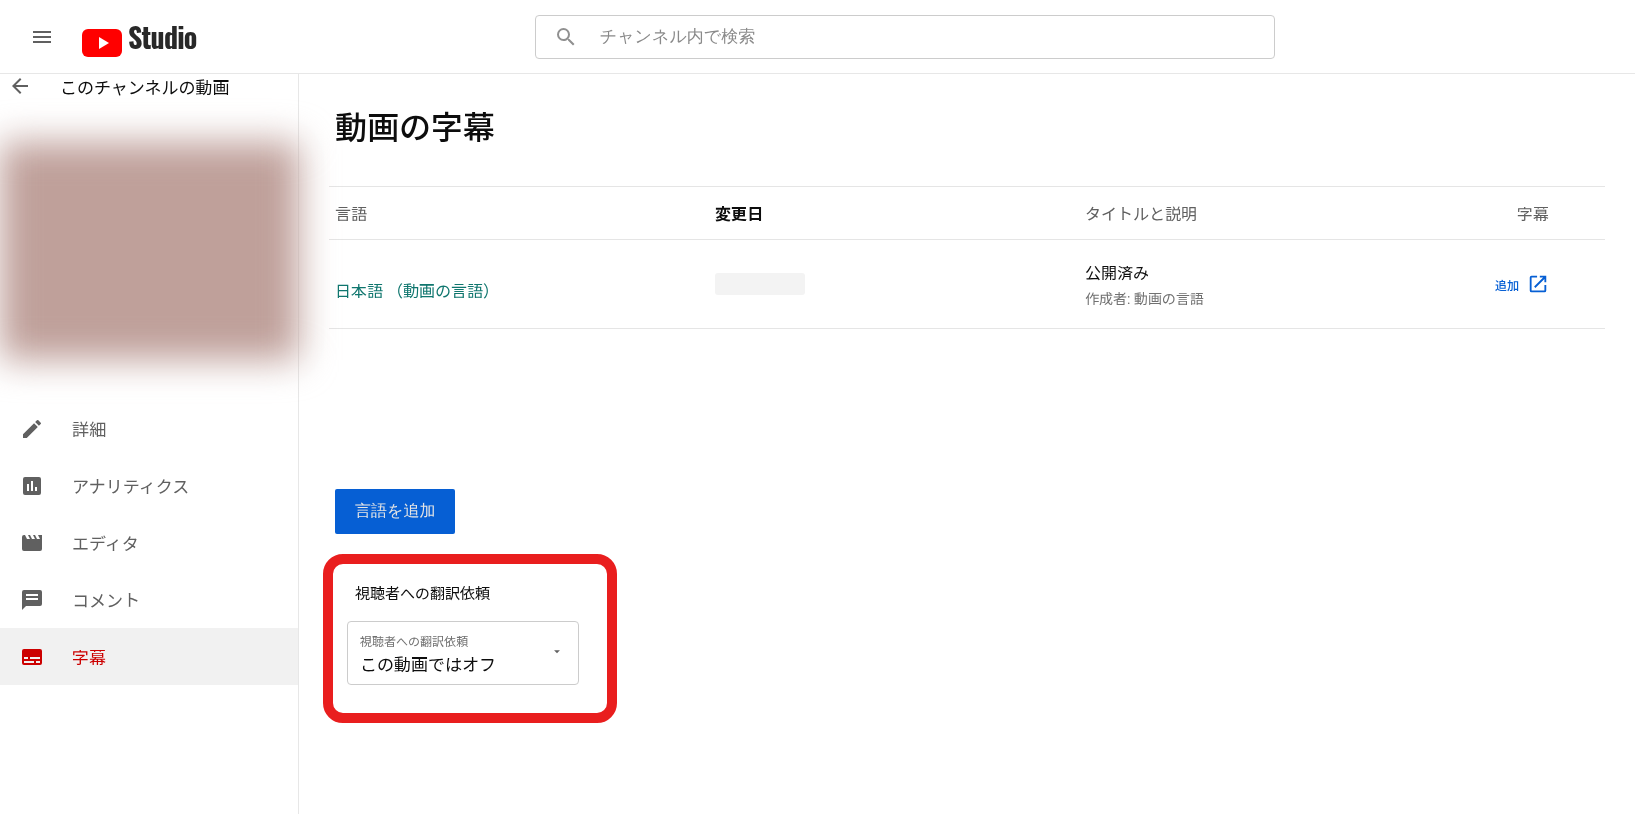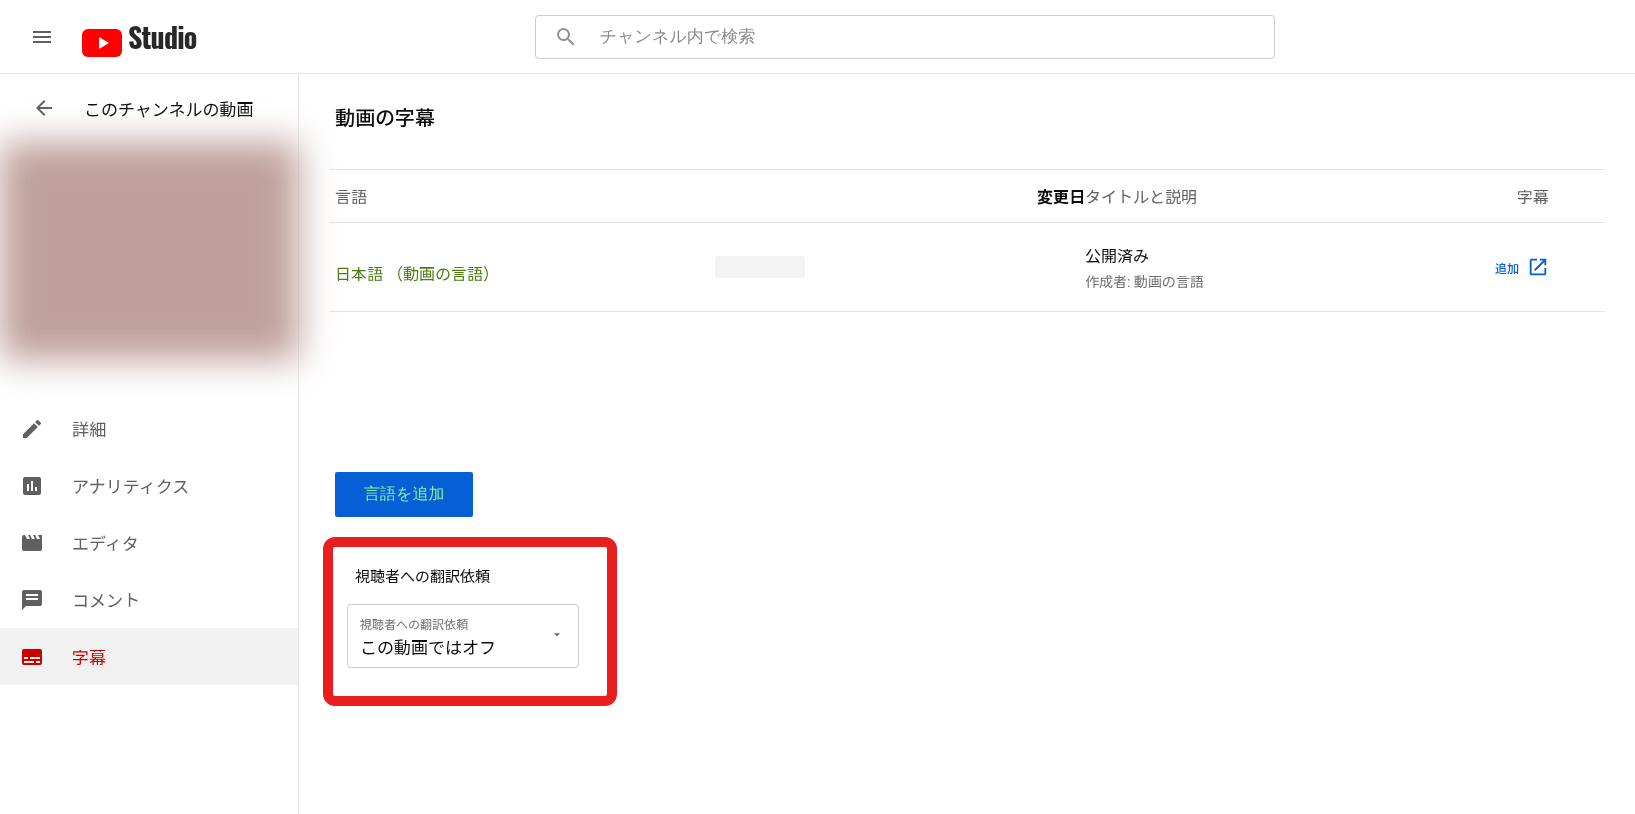--- a/index.html
+++ b/index.html
@@ -11,44 +11,44 @@
     .logo-play { width: 40px; height: 28px; background: #ff0000; border-radius: 6px; display: flex; align-items: center; justify-content: center; }
     .logo-play::after { content: ''; border-left: 10px solid #fff; border-top: 6px solid transparent; border-bottom: 6px solid transparent; margin-left: 3px; }
     .logo-text { font-family: 'Arial Black', Oswald, sans-serif; font-weight: 800; font-size: 28px; letter-spacing: -0.8px; margin-left: 6px; color: #282828; }
     .search-wrap { margin-left: auto; margin-right: auto; }
     .search-box { width: 740px; height: 44px; border: 1px solid #ccc; border-radius: 4px; display: flex; align-items: center; padding: 0 18px; }
     .search-box svg { width: 24px; height: 24px; fill: #909090; flex-shrink: 0; }
     .search-input { flex: 1; border: none; outline: none; font-size: 17px; color: #333; margin-left: 22px; background: transparent; }
     .search-input::placeholder { color: #8a8a8a; }
     .page { display: flex; }
     .sidebar { width: 299px; border-right: 1px solid #e7e7e7; min-height: 740px; }
-    .back-row { height: 68px; display: flex; align-items: center; padding: 0 32px; cursor: pointer; }
+    .back-row { height: 68px; display: flex; align-items: flex-start; padding: 0 8px; cursor: pointer; }
     .back-row svg { width: 24px; height: 24px; fill: #606060; }
     .back-label { margin-left: 28px; font-size: 17px; color: #0d0d0d; }
     .thumb { width: 299px; height: 218px; background: #c9a8a2; filter: blur(18px) brightness(0.95); margin-bottom: 40px; }
     .nav-item { height: 57px; display: flex; align-items: center; padding: 0 20px; cursor: pointer; color: #606060; font-size: 17px; }
     .nav-item.active { color: #cc0000; background: #f1f1f1; }
     .nav-item svg { width: 24px; height: 24px; fill: currentColor; flex-shrink: 0; }
     .nav-label { margin-left: 28px; }
     .content { flex: 1; padding: 28px 30px 0 30px; }
-    .page-title { font-size: 20px; font-weight: 500; color: #0d0d0d; margin-bottom: 38px; padding-left: 6px;}
+    .page-title { font-size: 32px; font-weight: 500; color: #0d0d0d; margin-bottom: 38px; padding-left: 6px;}
     .table-head { display: flex; padding: 14px 6px; border-top: 1px solid #e5e5e5; border-bottom: 1px solid #e5e5e5; font-size: 16px; color: #606060; }
     .col-lang { flex: 0 0 380px; }
-    .col-date { flex: 0 0 370px; font-weight: 700; color: #0d0d0d; text-align: right; }
+    .col-date { flex: 0 0 370px; font-weight: 700; color: #0d0d0d; }
     .col-title { flex: 0 0 370px; }
     .col-sub { flex: 1; text-align: right; padding-right: 50px; }
     .table-row { display: flex; align-items: center; padding: 20px 6px; border-bottom: 1px solid #e5e5e5; font-size: 16px; }
-    .lang-text { color: #4d7c0f; margin-top: 12px; }
+    .lang-text { color: #0f766e; margin-top: 12px; }
     .date-blur { width: 90px; height: 22px; background: #f3f3f3; border-radius: 3px; }
     .tnd-pub { color: #0d0d0d; font-size: 16px; }
     .tnd-auth { color: #717171; font-size: 14px; margin-top: 4px; }
     .add-link { display: inline-flex; align-items: center; gap: 8px; color: #065fd4; font-weight: 500; cursor: pointer; font-size: 12px; }
     .add-link svg { width: 22px; height: 22px; fill: #065fd4; }
-    .add-lang-btn { background: #065fd4; color: #86efac; border: none; padding: 12px 29px; font-size: 16px; font-weight: 500; border-radius: 2px; cursor: pointer; margin: 160px 0 0 6px; }
-    .highlight-box { border: 10px solid #e91e1e; border-radius: 12px; padding: 18px 28px 28px 14px; margin: 20px 0 0 -6px; width: 294px; }
+    .add-lang-btn { background: #065fd4; color: #e5e5e5; border: none; padding: 12px 20px; font-size: 16px; font-weight: 500; border-radius: 2px; cursor: pointer; margin: 160px 0 0 6px; }
+    .highlight-box { border: 10px solid #e91e1e; border-radius: 20px; padding: 18px 28px 28px 14px; margin: 20px 0 0 -6px; width: 294px; }
     .hl-title { font-size: 15px; color: #0d0d0d; margin-bottom: 18px; padding-left: 8px;}
     .select-wrap { border: 1px solid #ccc; border-radius: 4px; padding: 10px 12px 8px 12px; position: relative; cursor: pointer; background: #fff; }
     .select-label-sm { font-size: 12px; color: #717171; }
     .select-val { font-size: 17px; color: #0d0d0d; margin-top: 2px; }
     .select-arrow { position: absolute; right: 14px; top: 50%; transform: translateY(-50%); }
     .select-arrow svg { width: 14px; height: 14px; fill: #606060; }
   </style>
 </head>
 <body>
 

